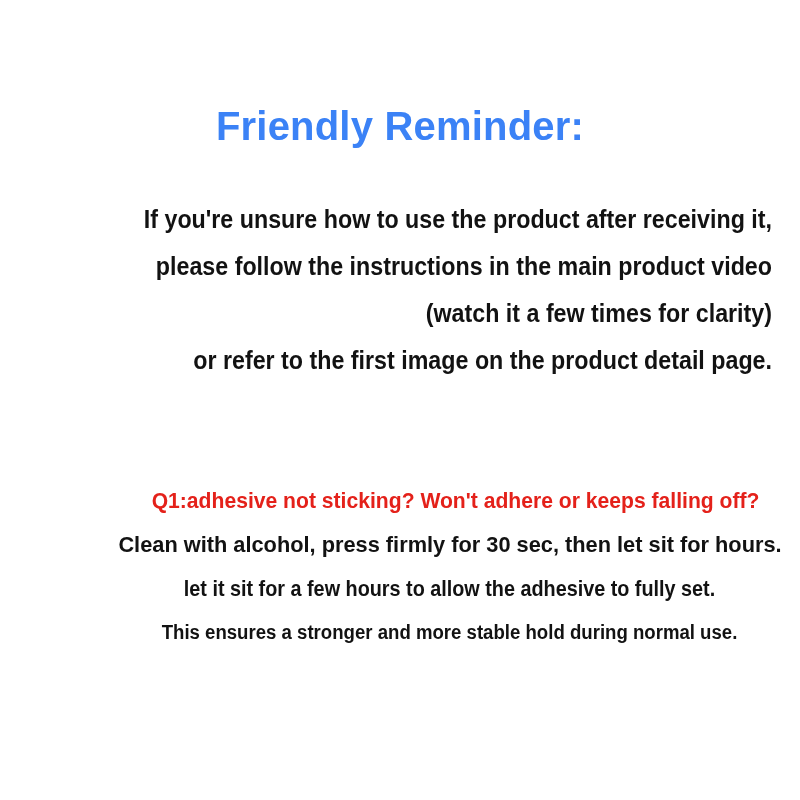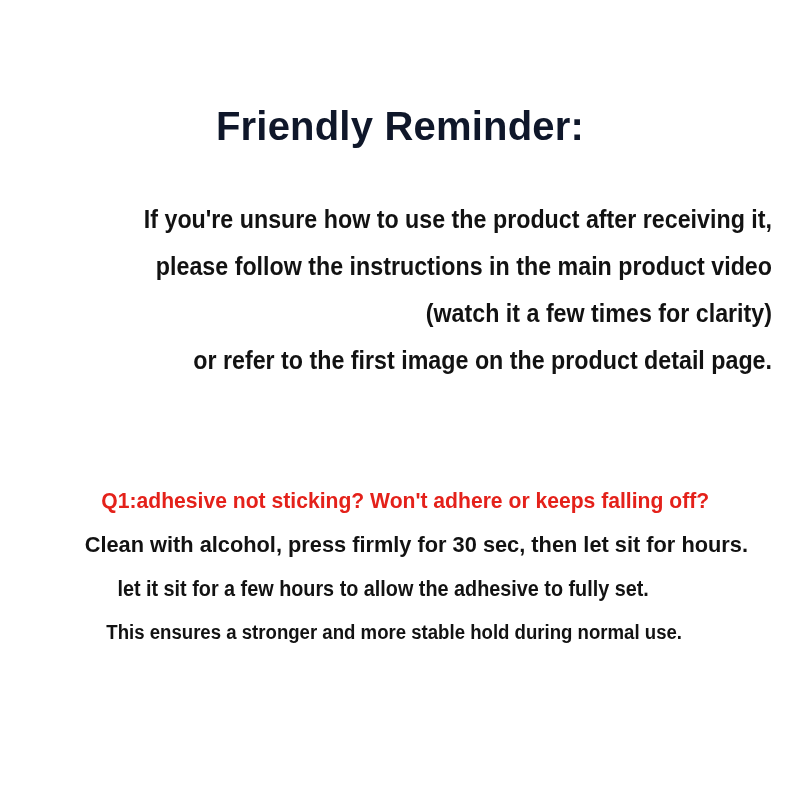--- a/index.html
+++ b/index.html
@@ -30,21 +30,21 @@
     left: 0;
     width: 800px;
     text-align: center;
   }
   .poster-title {
     margin: 0;
     font-family: "Liberation Sans", "DejaVu Sans", sans-serif;
     font-size: 40px;
     font-weight: 700;
     line-height: 48px;
-    color: #0f172a;
+    color: #3b82f6;
     letter-spacing: 0.2px;
     white-space: nowrap;
   }
 
   
   .intro-block {
     position: absolute;
     top: 196px;
     left: 0;
     width: 800px;
@@ -61,21 +61,21 @@
     transform: scaleX(0.93);
     transform-origin: center center;
   }
 
   
   .faq-block {
     position: absolute;
     top: 479px;
     left: 51px;
     width: 738px;
-    text-align: center;
+    text-align: right;
   }
   .faq-line {
     display: block;
     font-family: "Liberation Sans", "DejaVu Sans", sans-serif;
     font-weight: 700;
     color: #121212;
     white-space: nowrap;
     transform-origin: left center;
   }
   .faq-question {

